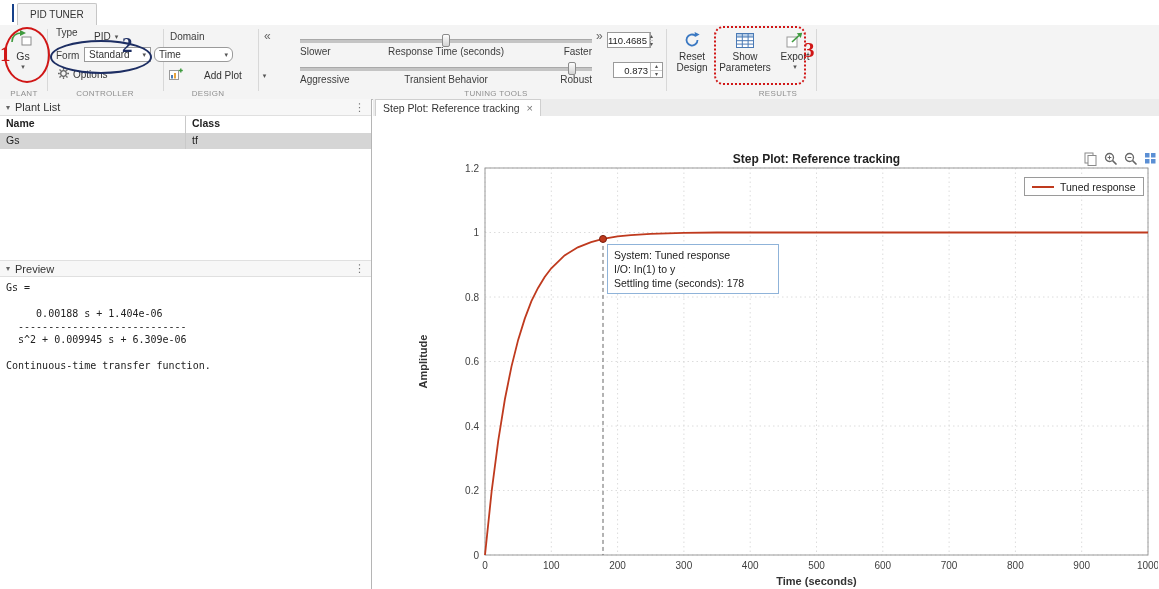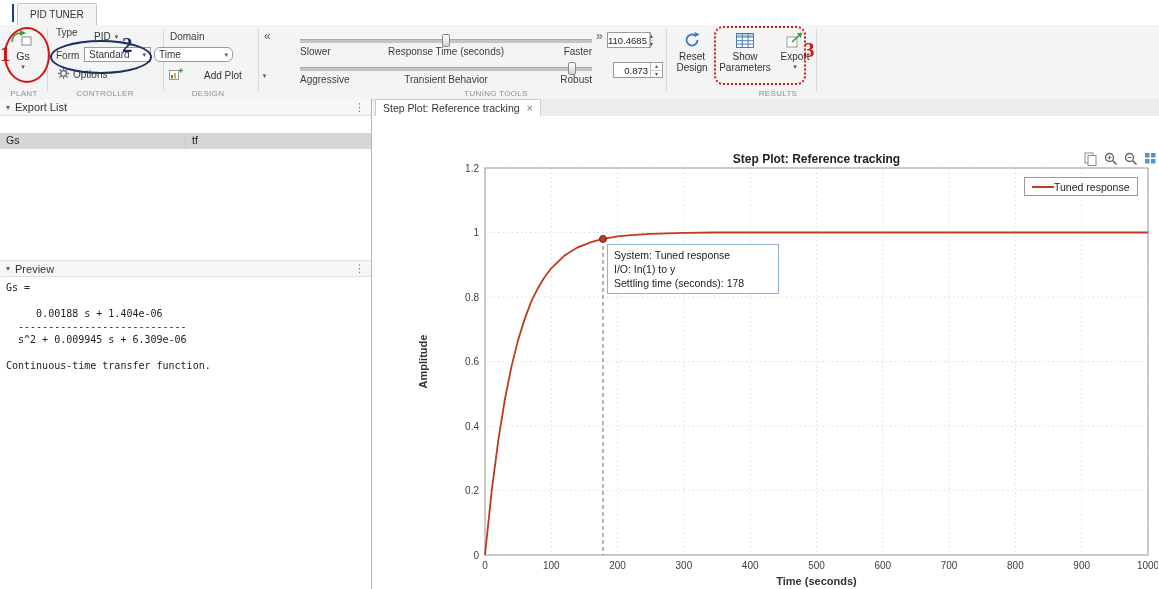--- a/index.html
+++ b/index.html
@@ -93,21 +93,21 @@
   .doc-close{color:#777;font-size:11px;}
   .plot-area{position:absolute;left:0;top:17px;right:0;bottom:0;background:#fff;}
   .plot-title{position:absolute;left:112px;width:663px;top:36px;text-align:center;font-weight:bold;font-size:12px;color:#222;}
   .plot-tools{position:absolute;left:710px;top:35px;display:flex;gap:5px;align-items:center;}
   .ptool{width:15px;height:15px;display:flex;align-items:center;justify-content:center;}
   #chart-svg{position:absolute;left:40px;top:40px;}
   #chart-svg text{font-family:"Liberation Sans",sans-serif;}
   #chart-svg text.tick{font-size:10px;fill:#404040;}
   #chart-svg text.axlabel{font-size:11px;font-weight:bold;fill:#333;}
   .legend{position:absolute;left:651px;top:61px;height:17px;border:1px solid #9a9a9a;background:#fff;
-          display:flex;align-items:center;padding:0 7px;font-size:10.5px;color:#222;}
+          display:flex;align-items:center;gap:6px;padding:0 7px;font-size:10.5px;color:#222;}
   .legend-line{width:22px;height:0;border-top:2px solid #bf3a1e;}
   .datatip{position:absolute;left:234px;top:128px;width:158px;border:1px solid #8fb3d9;
            background:rgba(255,255,255,.93);padding:3px 6px;font-size:10.5px;line-height:14px;color:#222;}
 </style>
 </head>
 <body>
 
 <div id="app">
 
   <div class="topbar">
@@ -261,22 +261,26 @@
   <div class="ann ann-e1"></div>
   <div class="ann ann-num ann-n1">1</div>
   <div class="ann ann-e2"></div>
   <div class="ann ann-num ann-n2">2</div>
   <div class="ann ann-r3"></div>
   <div class="ann ann-num ann-n3">3</div>
 
   <div class="left-panel">
     <div class="panel-h pl-header">
       <span class="ph-caret">▾</span>
-      <span>Export List</span>
+      <span>Plant List</span>
       <span class="ph-menu">⋮</span>
+    </div>
+    <div class="tbl-head">
+      <div class="c1">Name</div>
+      <div class="c2">Class</div>
     </div>
     <div class="tbl-row">
       <div class="c1">Gs</div>
       <div class="c2">tf</div>
     </div>
     <div class="panel-h prev-header">
       <span class="ph-caret">▾</span>
       <span>Preview</span>
       <span class="ph-menu">⋮</span>
     </div>

